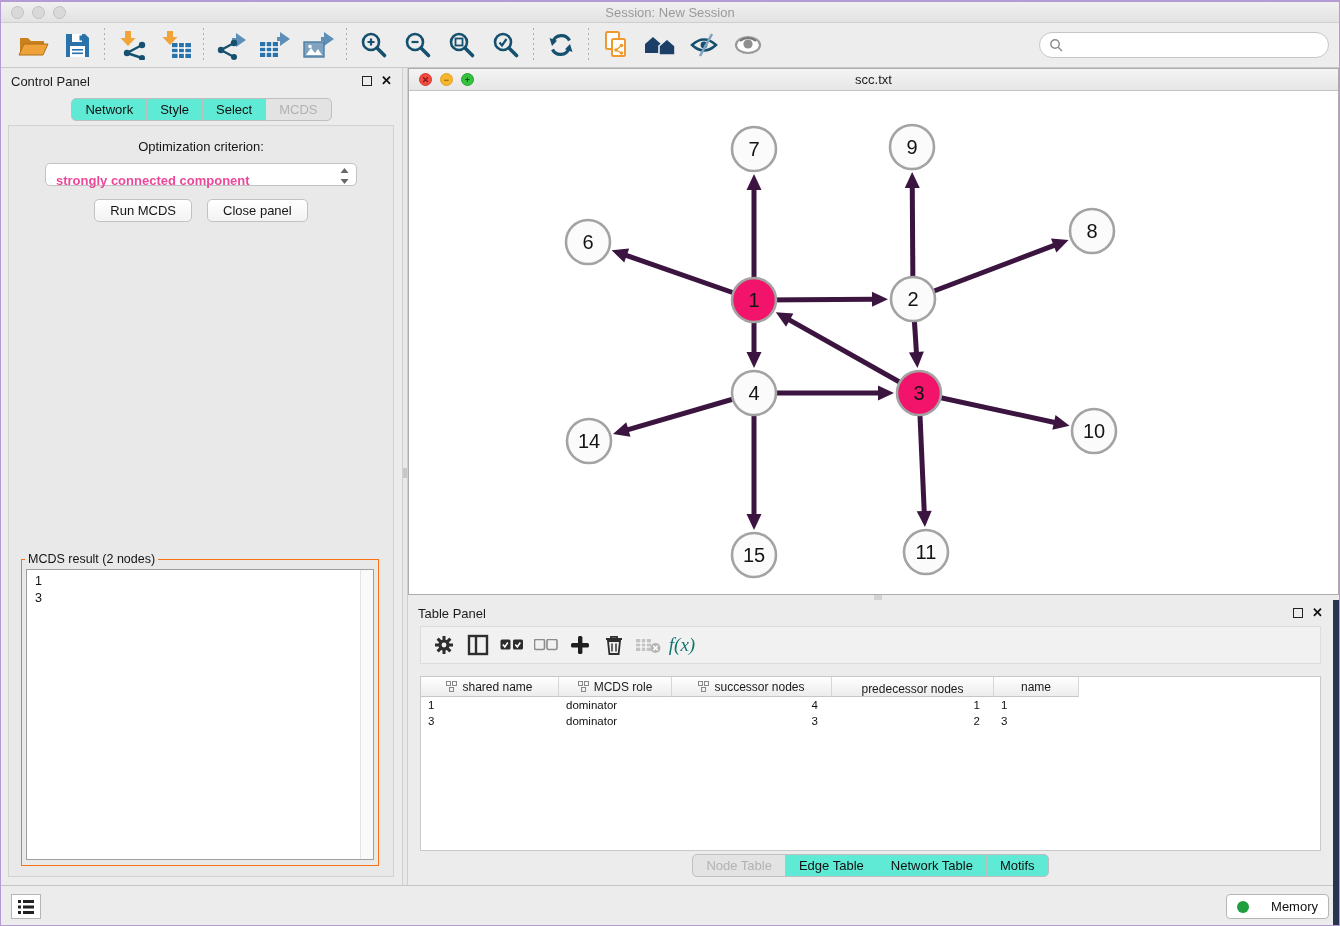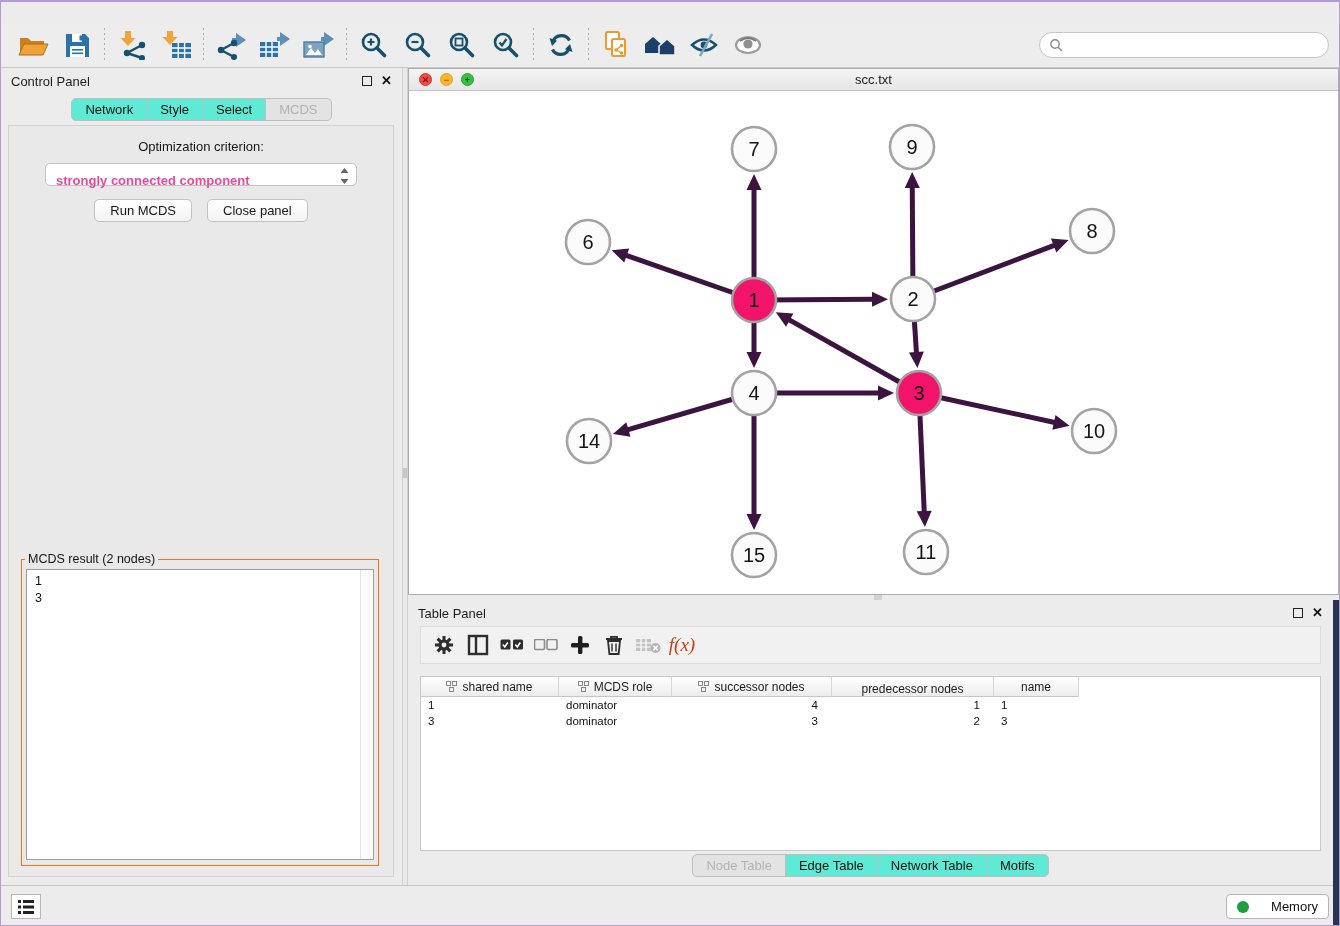--- a/index.html
+++ b/index.html
@@ -79,21 +79,21 @@
   .tl.red { background:#ef4d44; border-color:#d8372f; color:#8c1309; }
   .tl.yellow { background:#f8b62e; border-color:#e0a01c; color:#8e5f05; }
   .tl.green { background:#36c13f; border-color:#24a52e; color:#0d5a13; }
   #net-canvas { position:relative; width:100%; height:503px; background:#fff; overflow:hidden; }
 
   
   #table-panel { position:absolute; left:407px; top:532px; right:6px; bottom:0; background:#ececec; }
   #tp-toolbar { position:absolute; left:12px; right:12px; top:26px; height:38px; background:#f1f1f1;
                 border:1px solid #dcdcdc; display:flex; align-items:center; padding:0 8px; gap:4px; }
   .tp-btn { width:30px; height:30px; display:flex; align-items:center; justify-content:center; }
-  .fx-label { font-size:19px; color:#c2410c; font-family:"Liberation Serif",serif; font-style:italic; }
+  .fx-label { font-size:19px; color:#0f766e; font-family:"Liberation Serif",serif; font-style:italic; }
   #tp-table { position:absolute; left:12px; right:12px; top:76px; bottom:34px; background:#fff;
               border:1px solid #c9c9c9; overflow:hidden; }
   #thead { display:flex; height:20px; }
   .thcell { background:linear-gradient(#ffffff,#ececec); border-right:1px solid #d7d7d7;
             border-bottom:1px solid #c6c6c6; display:flex; align-items:center; justify-content:center;
             gap:5px; font-size:12px; color:#1a1a1a; }
   .c0{width:138px;} .c1{width:113px;} .c2{width:160px;} .c3{width:162px;flex-direction:column;} .c4{width:85px;}
   .trow { display:flex; height:16px; align-items:center; }
   .tcell { font-size:11.5px; color:#111; padding:0 14px 0 7px; overflow:hidden; }
   #tp-tabs { position:absolute; left:0; right:0; bottom:8px; display:flex; justify-content:center; }
@@ -110,20 +110,28 @@
 
   #desk-strip { position:absolute; right:0; top:598px; width:6px; bottom:0; background:#263450; }
 
   svg text { font-family:"Liberation Sans",sans-serif; }
 </style>
 </head>
 <body>
 
 <div id="app">
 
+  <div id="titlebar">
+    <div class="tl-group">
+      <span class="tl"></span>
+      <span class="tl"></span>
+      <span class="tl"></span>
+    </div>
+    <div id="main-title">Session: New Session</div>
+  </div>
 
   <div id="toolbar">
     <div class="tb-btn">
       <svg width="32" height="28" viewBox="0 0 32 28">
         <path d="M3 24 V7 h8 l3 3 h13 v4 h-21 z" fill="#c9801d"></path>
         <path d="M2 24 l5-11 h24 l-5 11 z" fill="#efa23a" stroke="#b06f12" stroke-width="1"></path>
       </svg>
     </div>
     <div class="tb-btn">
       <svg width="30" height="28" viewBox="0 0 30 28">

